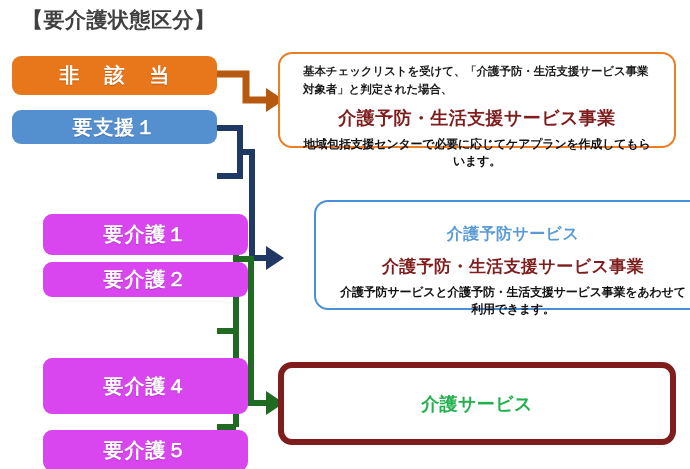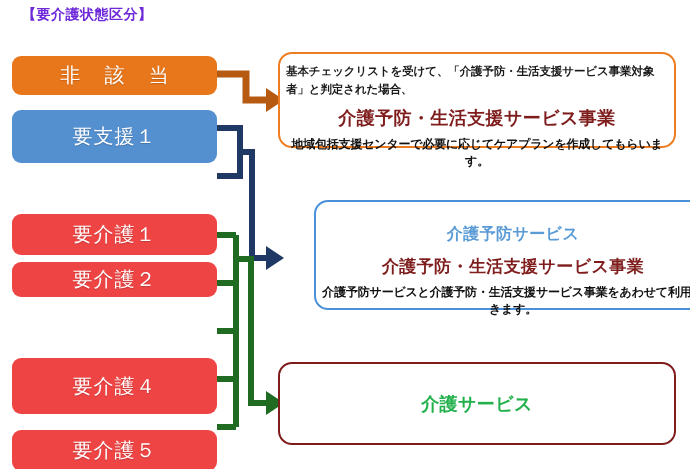--- a/index.html
+++ b/index.html
@@ -15,60 +15,60 @@
     width: 690px;
     height: 469px;
     background: #ffffff;
     overflow: hidden;
   }
   
   #page-title {
     position: absolute;
     left: 22px;
     top: 6px;
-    font-size: 14px;
+    font-size: 21px;
     font-weight: bold;
-    color: #6d28d9;
+    color: #404040;
     letter-spacing: 0.5px;
     white-space: nowrap;
   }
   
   .level-box {
     position: absolute;
     left: 12px;
     width: 205px;
     border-radius: 9px;
     display: flex;
     align-items: center;
     justify-content: center;
     color: #ffffff;
-    font-weight: normal;
+    font-weight: bold;
     font-size: 20px;
     letter-spacing: 1px;
     box-sizing: border-box;
     text-shadow: 0 1px 1px rgba(0,0,0,0.18);
   }
   .level-box.orange { background: #E8761B; }
   .level-box.blue   { background: #548FD0; }
-  .level-box.green  { background: #ef4444; }
+  .level-box.green  { background: #d946ef; margin-left: 31px; }
   .level-box.wide-space { letter-spacing: 9px; text-indent: 9px; }
 
   
   .panel {
     position: absolute;
     left: 278px;
     width: 398px;
     border-radius: 14px;
     background: #ffffff;
     box-sizing: border-box;
-    padding: 9px 6px;
+    padding: 9px 23px;
   }
   .panel.orange { border: 2px solid #ED7D22; }
   .panel.blue   { border: 2px solid #4A90D9; margin-left: 36px; }
-  .panel.green  { border: 2px solid #7f1d1d; }
+  .panel.green  { border: 6px solid #7f1d1d; }
 
   .panel-lead {
     font-size: 11.5px;
     font-weight: bold;
     color: #1a1a1a;
     line-height: 1.55;
     letter-spacing: -0.1px;
   }
   .panel-head-orange {
     text-align: center;
@@ -137,21 +137,21 @@
       <path d="M217 379 L236 379" fill="none" stroke="#1E6B21" stroke-width="6"></path>
       <path d="M217 427 L236 427" fill="none" stroke="#1E6B21" stroke-width="6"></path>
       <path d="M236 235 L236 427" fill="none" stroke="#1E6B21" stroke-width="6"></path>
       <path d="M236 259 L251 259 L251 403 L268 403" fill="none" stroke="#1E6B21" stroke-width="6"></path>
       <polygon points="266,391 284,403 266,415" fill="#1E6B21"></polygon>
     </g>
   </svg>
 
   <div class="level-box orange wide-space" style="top:56px;height:39px;">非 該 当</div>
 
-  <div class="level-box blue" style="top:110px;height:53px;">要支援１</div>
+  <div class="level-box blue" style="top:110px;height:34px;">要支援１</div>
 
 
   <div class="level-box green" style="top:214px;height:41px;">要介護１</div>
 
   <div class="level-box green" style="top:262px;height:35px;">要介護２</div>
 
 
   <div class="level-box green" style="top:358px;height:56px;">要介護４</div>
 
   <div class="level-box green" style="top:430px;height:41px;">要介護５</div>

